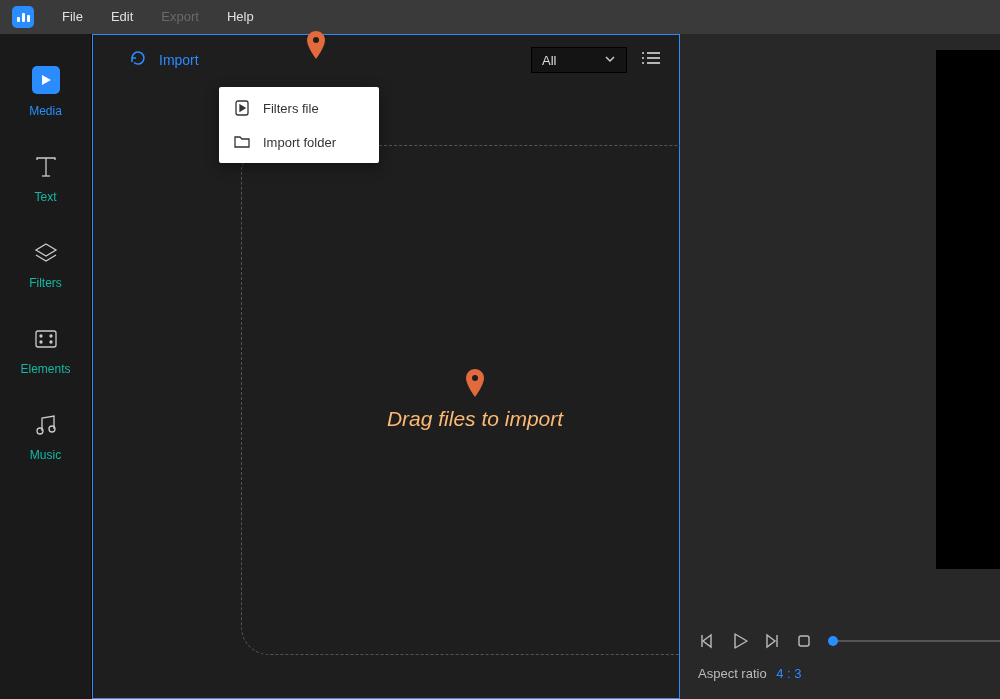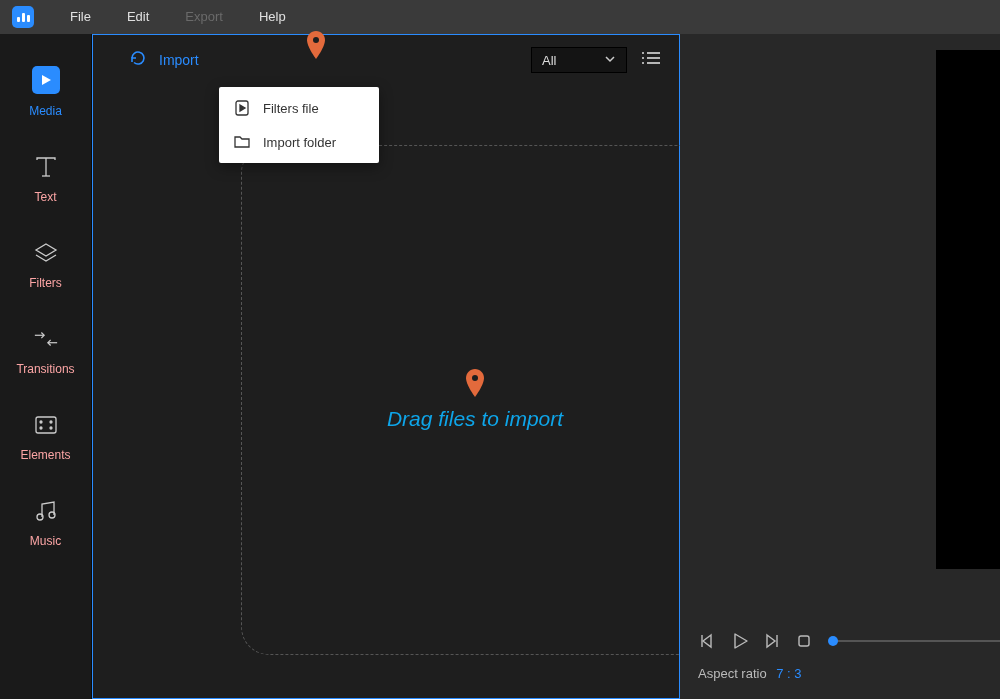--- a/index.html
+++ b/index.html
@@ -1,38 +1,38 @@
 <!DOCTYPE html>
 <html><head>
 <meta charset="utf-8">
 <style>
   * { margin: 0; padding: 0; box-sizing: border-box; font-family: -apple-system, "Segoe UI", Arial, sans-serif; }
   body { width: 1000px; height: 699px; background: #1e1e1e; color: #ccc; overflow: hidden; position: relative; }
 
   
-  .menubar { height: 34px; background: #3a3a3a; display: flex; align-items: center; gap: 12px; padding-left: 12px; }
+  .menubar { height: 34px; background: #3a3a3a; display: flex; align-items: center; gap: 4px; padding-left: 12px; }
   .app-logo { width: 22px; height: 22px; border-radius: 5px; background: #2a8cff; display: flex; align-items: center; justify-content: center; margin-right: 12px; position: relative; }
   .app-logo-inner { display: flex; align-items: flex-end; gap: 2px; }
   .app-logo-inner span { width: 3px; background: #fff; border-radius: 1px; }
   .app-logo-inner span:nth-child(1) { height: 5px; }
   .app-logo-inner span:nth-child(2) { height: 9px; }
   .app-logo-inner span:nth-child(3) { height: 7px; }
   .menu-item { padding: 0 12px; font-size: 13px; color: #e0e0e0; cursor: pointer; line-height: 34px; }
   .menu-item.disabled { color: #6a6a6a; }
 
   
   .main { display: flex; height: calc(699px - 34px); }
 
   
   .sidebar { width: 92px; background: #1a1a1a; display: flex; flex-direction: column; align-items: center; padding-top: 14px; gap: 0; border-right: 1px solid #0a0a0a; }
   .side-item { width: 92px; display: flex; flex-direction: column; align-items: center; padding: 18px 0 18px; gap: 10px; cursor: pointer; position: relative; }
   .side-item.active { color: #2a8cff; }
   .side-item.active .side-icon-box { background: #2a8cff; }
   .side-icon-box { width: 28px; height: 28px; border-radius: 5px; display: flex; align-items: center; justify-content: center; }
-  .side-label { font-size: 12px; color: #fca5a5; }
+  .side-label { font-size: 12px; color: #14b8a6; }
   .side-item.active .side-label { color: #2a8cff; }
   .side-icon { width: 26px; height: 26px; display: flex; align-items: center; justify-content: center; }
 
   
   .content-panel { width: 588px; height: calc(699px - 34px); background: #1e1e1e; border: 1px solid #2a8cff; position: relative; }
 
   .content-top { height: 50px; display: flex; align-items: center; padding: 0 18px; position: relative; }
   .refresh-icon { margin-left: 18px; margin-right: 12px; color: #2a8cff; }
   .import-label { color: #2a8cff; font-size: 14px; cursor: pointer; }
 
@@ -41,21 +41,21 @@
 
   .list-toggle { margin-left: 14px; cursor: pointer; }
 
   
   .import-menu { position: absolute; top: 52px; left: 126px; width: 160px; background: #fff; color: #333; box-shadow: 0 4px 14px rgba(0,0,0,0.4); border-radius: 2px; padding: 4px 0; z-index: 10; }
   .import-menu-item { display: flex; align-items: center; gap: 12px; padding: 8px 14px; font-size: 13px; cursor: pointer; }
   .import-menu-icon { width: 18px; height: 18px; display: flex; align-items: center; justify-content: center; }
 
   
   .dropzone { position: absolute; left: 148px; top: 110px; width: 468px; height: 510px; border: 1px dashed #555; border-radius: 28px; display: flex; flex-direction: column; align-items: center; justify-content: center; }
-  .dropzone-text { color: #0ea5e9; font-size: 21px; font-style: italic; }
+  .dropzone-text { color: #fdba74; font-size: 21px; font-style: italic; }
 
   
   .pin { position: absolute; color: #e36a3c; }
 
   
   .preview-panel { flex: 1; background: #282828; position: relative; }
   .preview-video { position: absolute; right: 0; top: 16px; bottom: 130px; width: 64px; background: #000; }
   .player-controls { position: absolute; left: 18px; bottom: 48px; display: flex; align-items: center; gap: 12px; }
   .ctrl-btn { width: 20px; height: 20px; display: flex; align-items: center; justify-content: center; cursor: pointer; }
   .seek { position: absolute; left: 152px; right: 0; bottom: 57px; height: 2px; background: #555; }
@@ -108,31 +108,20 @@
     <div class="side-item">
       <div class="side-icon">
         <svg width="26" height="26" viewBox="0 0 26 26" fill="none" stroke="#ccc" stroke-width="1.3">
           <polygon points="13,4 23,10 13,16 3,10"></polygon>
             <polyline points="3,15 13,21 23,15"></polyline>
         </svg>
       </div>
       <div class="side-label">Filters</div>
     </div>
 
-    <div class="side-item">
-      <div class="side-icon">
-        <svg width="28" height="20" viewBox="0 0 28 20" fill="none" stroke="#ccc" stroke-width="1.3">
-          <path d="M2 6 L12 6"></path>
-            <polyline points="9,3 12,6 9,9"></polyline>
-          <path d="M26 14 L16 14"></path>
-            <polyline points="19,11 16,14 19,17"></polyline>
-        </svg>
-      </div>
-      <div class="side-label">Transitions</div>
-    </div>
 
     <div class="side-item">
       <div class="side-icon">
         <svg width="26" height="22" viewBox="0 0 26 22" fill="none" stroke="#ccc" stroke-width="1.3">
           <rect x="3" y="3" width="20" height="16" rx="2"></rect>
           <circle cx="8" cy="8" r="1" fill="#ccc"></circle>
             <circle cx="18" cy="8" r="1" fill="#ccc"></circle>
           <circle cx="8" cy="14" r="1" fill="#ccc"></circle>
             <circle cx="18" cy="14" r="1" fill="#ccc"></circle>
         </svg>
@@ -250,17 +239,17 @@
             <rect x="3" y="3" width="10" height="10" rx="2"></rect>
           </svg>
       </span>
     </div>
 
     <div class="seek"></div>
     <div class="seek-dot"></div>
 
     <div class="aspect">
       <span>Aspect ratio</span>
-      <span class="aspect-val">7 : 3</span>
+      <span class="aspect-val">4 : 3</span>
     </div>
   </div>
 
 </div>
 
 </body></html>

